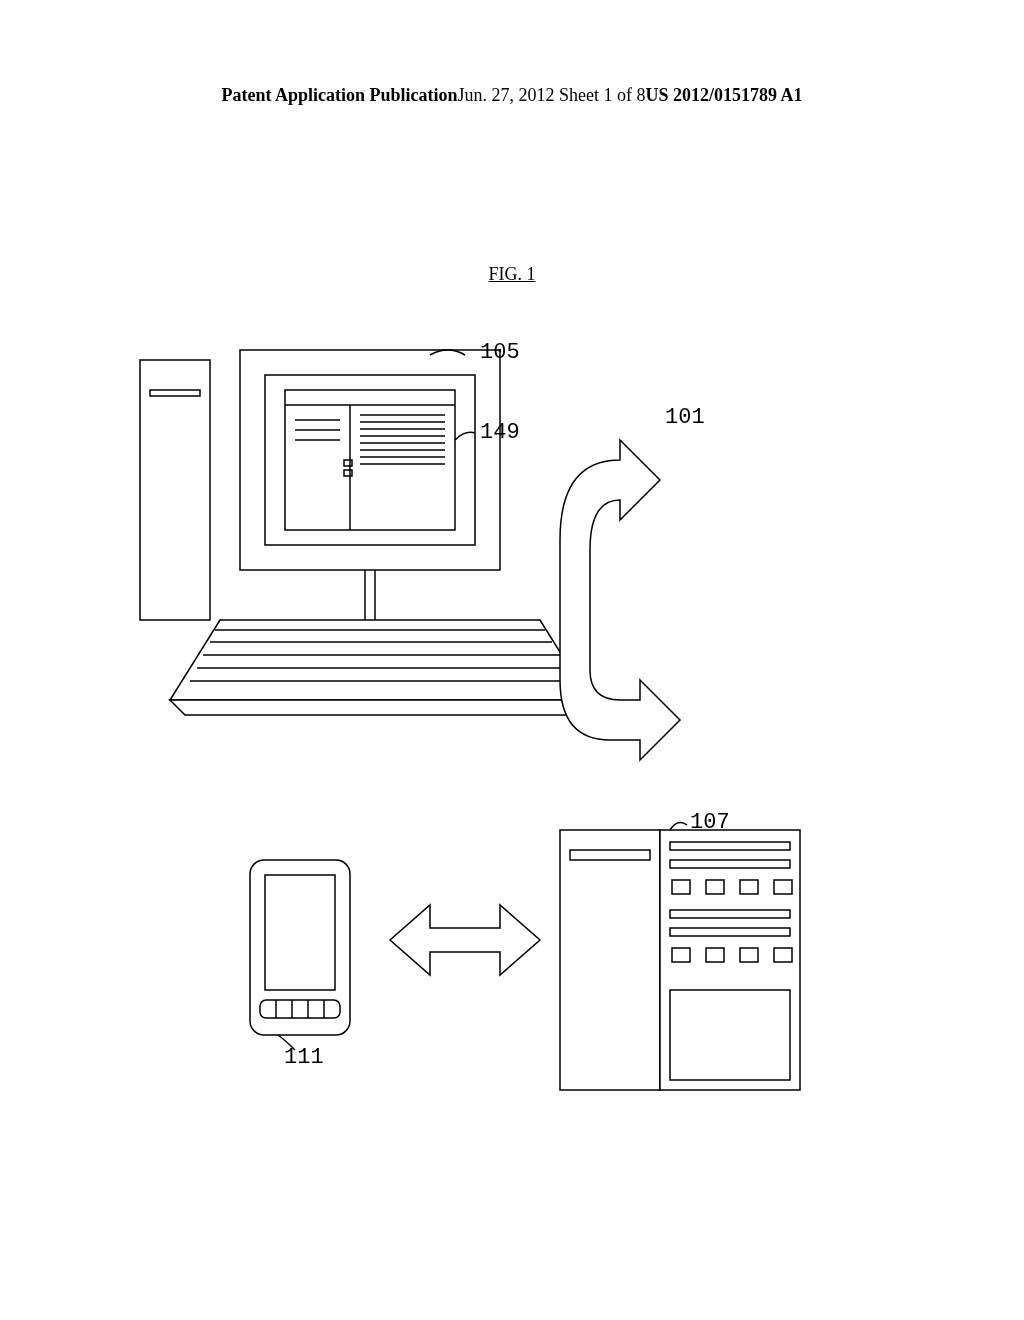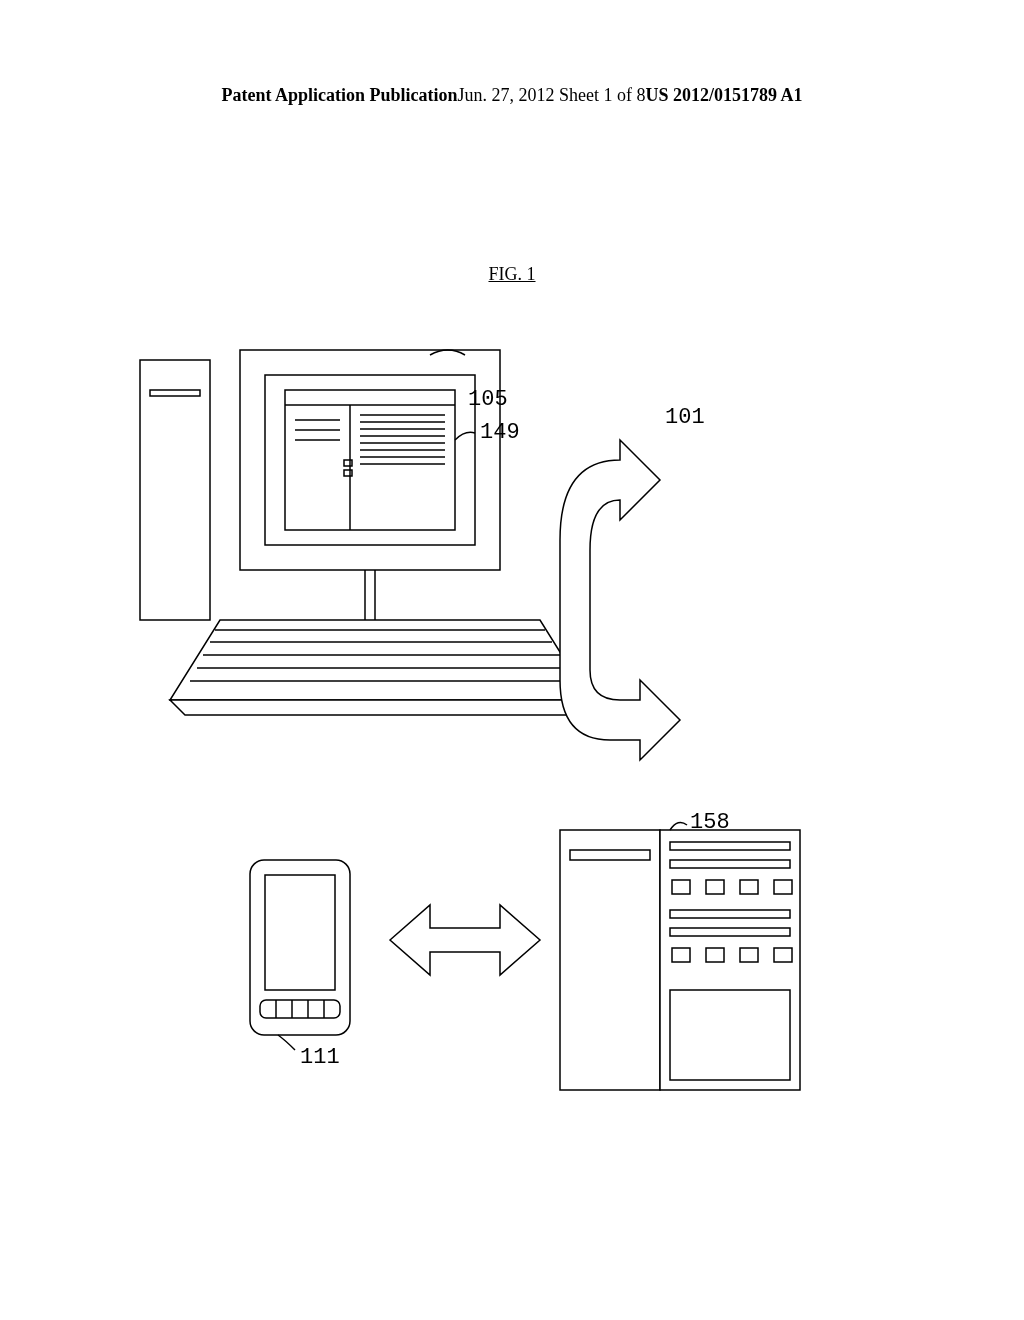--- a/index.html
+++ b/index.html
@@ -62,25 +62,25 @@
   <span class="left">Patent Application Publication</span>
   <span class="center">Jun. 27, 2012  Sheet 1 of 8</span>
   <span class="right">US 2012/0151789 A1</span>
 </div>
 
 <div class="figlabel">FIG. 1</div>
 
 <div class="canvas">
 
   
-  <div class="ref" style="top:10px; left:348px;margin-top:47px;">105</div>
+  <div class="ref" style="top:10px; left:360px;">105</div>
   <div class="ref" style="top:90px; left:360px;">149</div>
   <div class="ref underline" style="top:75px; left:545px;">101</div>
-  <div class="ref" style="top:480px; left:570px;">158</div>
-  <div class="ref" style="top:715px; left:180px;">111</div>
+  <div class="ref" style="top:480px; left:570px;">107</div>
+  <div class="ref" style="top:715px; left:164px;">111</div>
 
   <svg width="784" height="820">
 
     <g>
       <rect x="20" y="30" width="70" height="260" class="thin fillwhite"></rect>
       <rect x="30" y="60" width="50" height="6" class="thin"></rect>
     </g>
 
     <g>
       <rect x="120" y="20" width="260" height="220" class="thin fillwhite"></rect>

